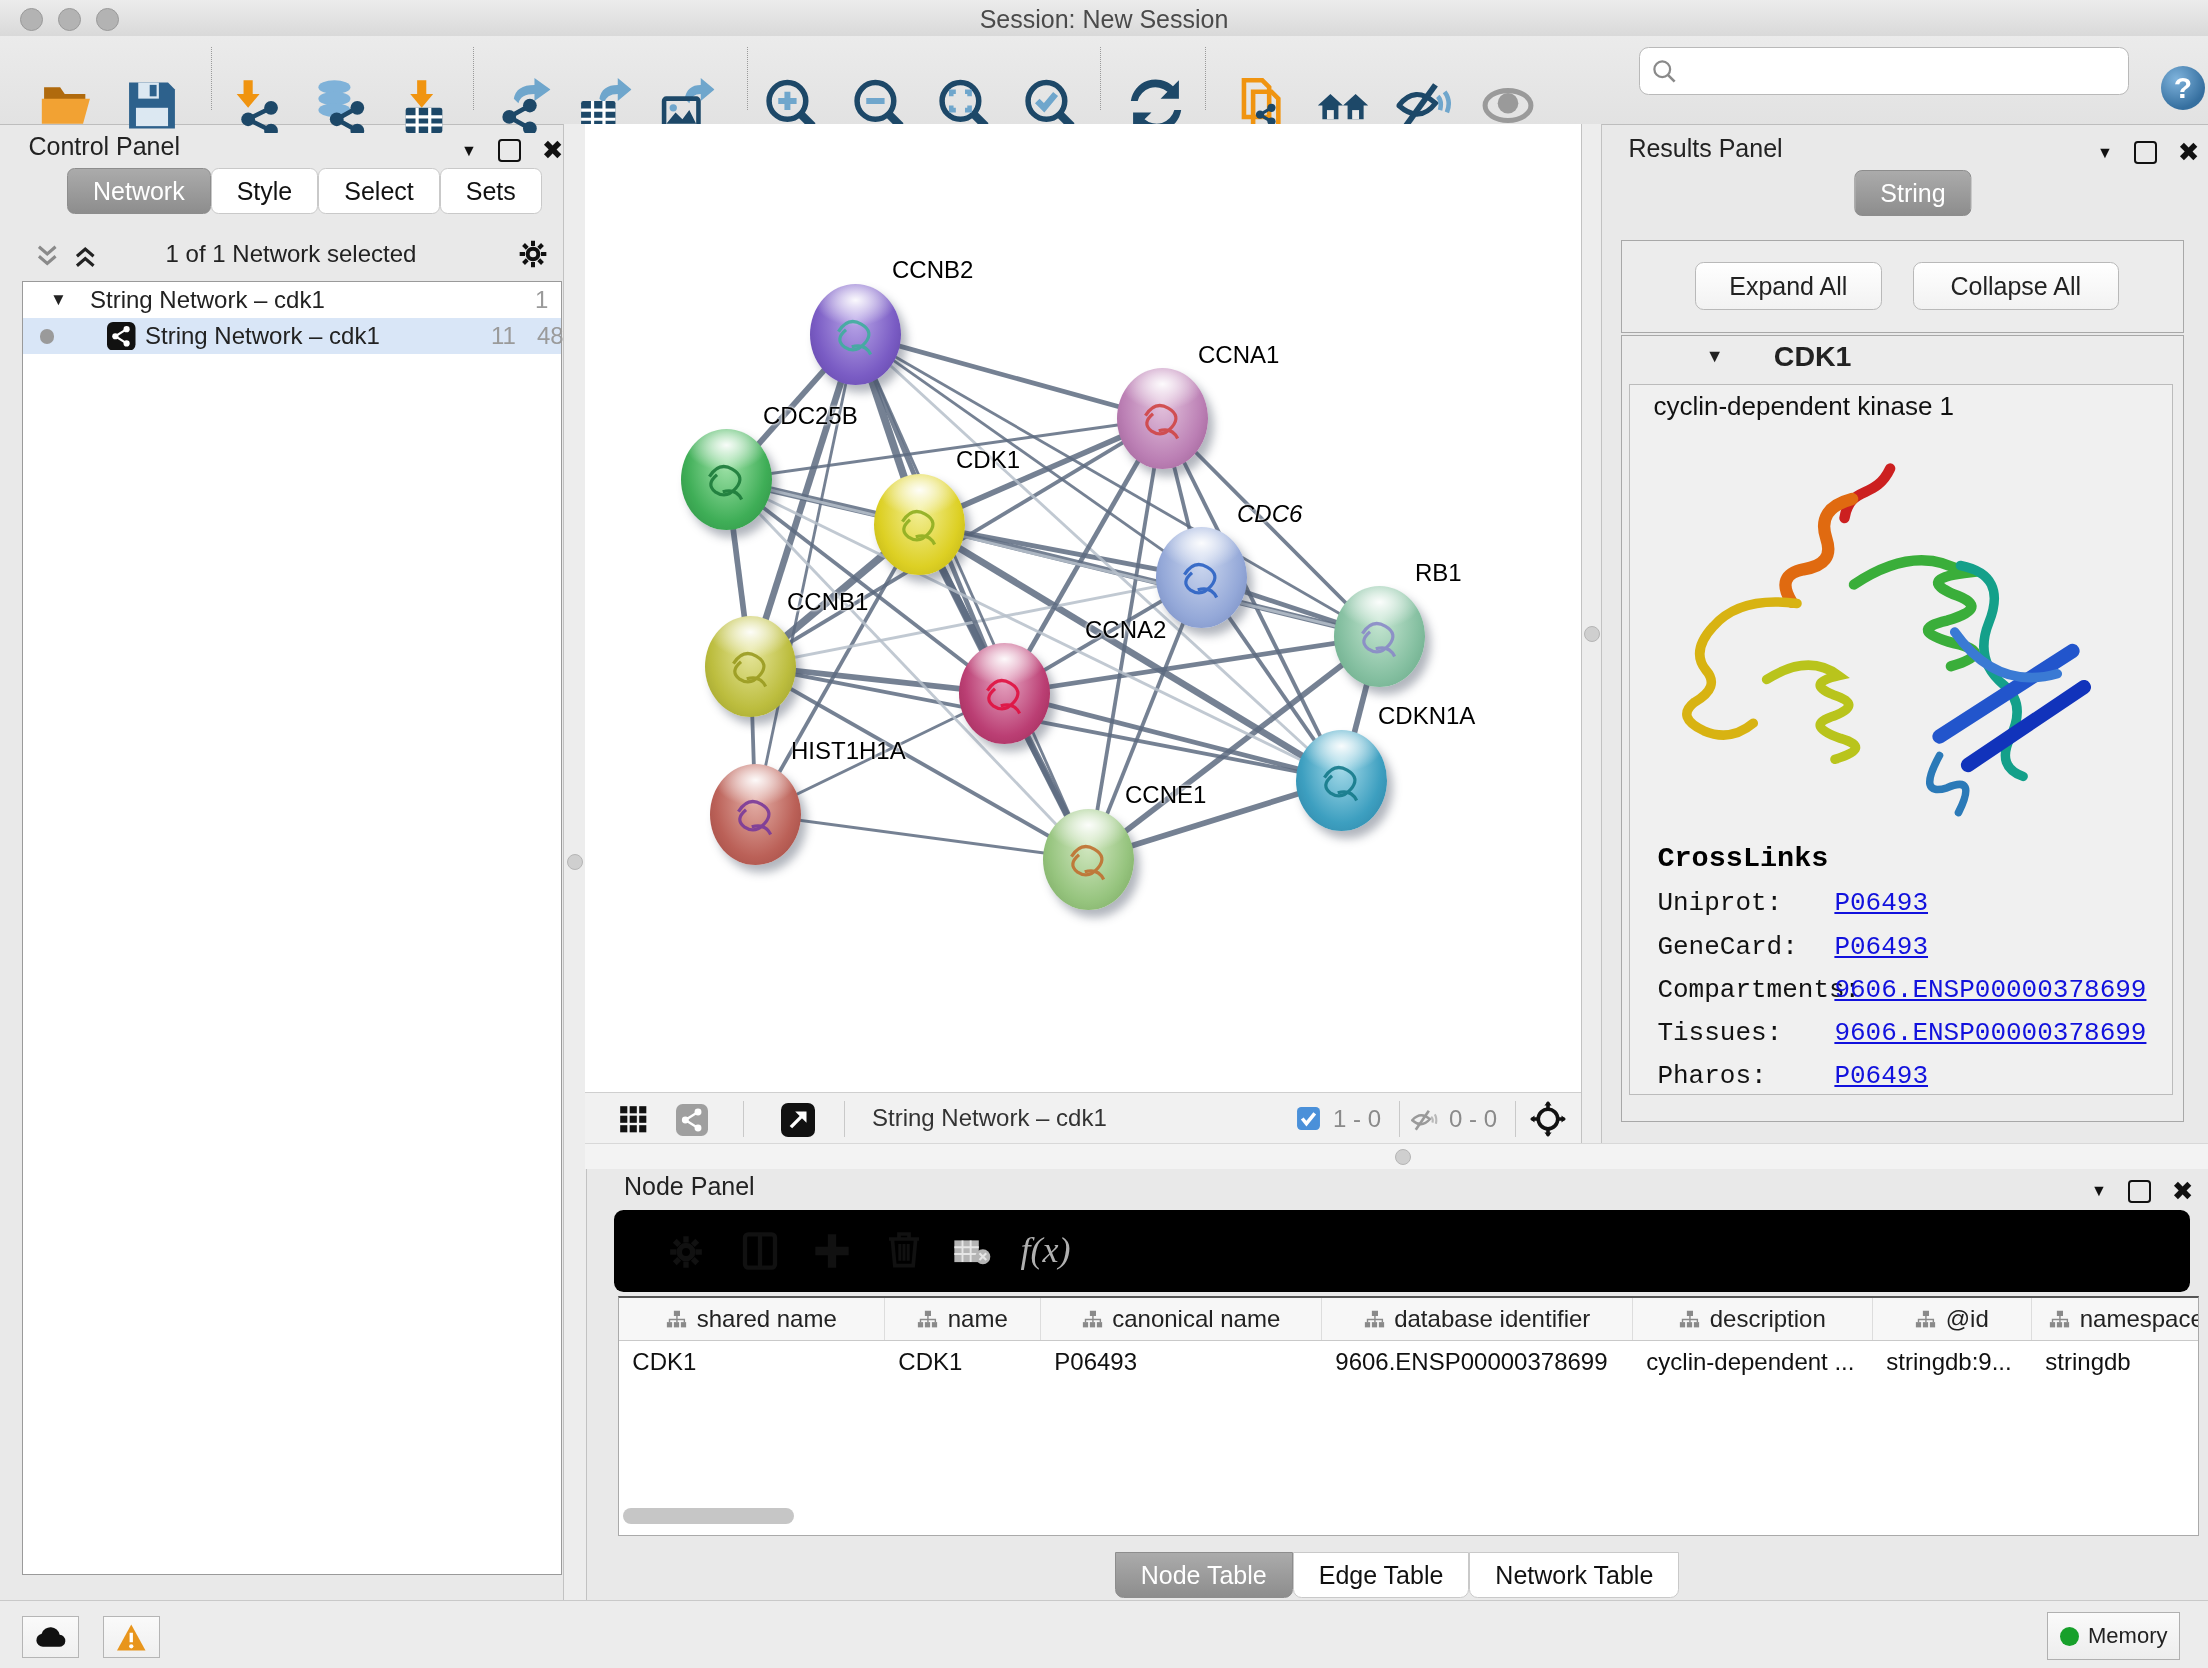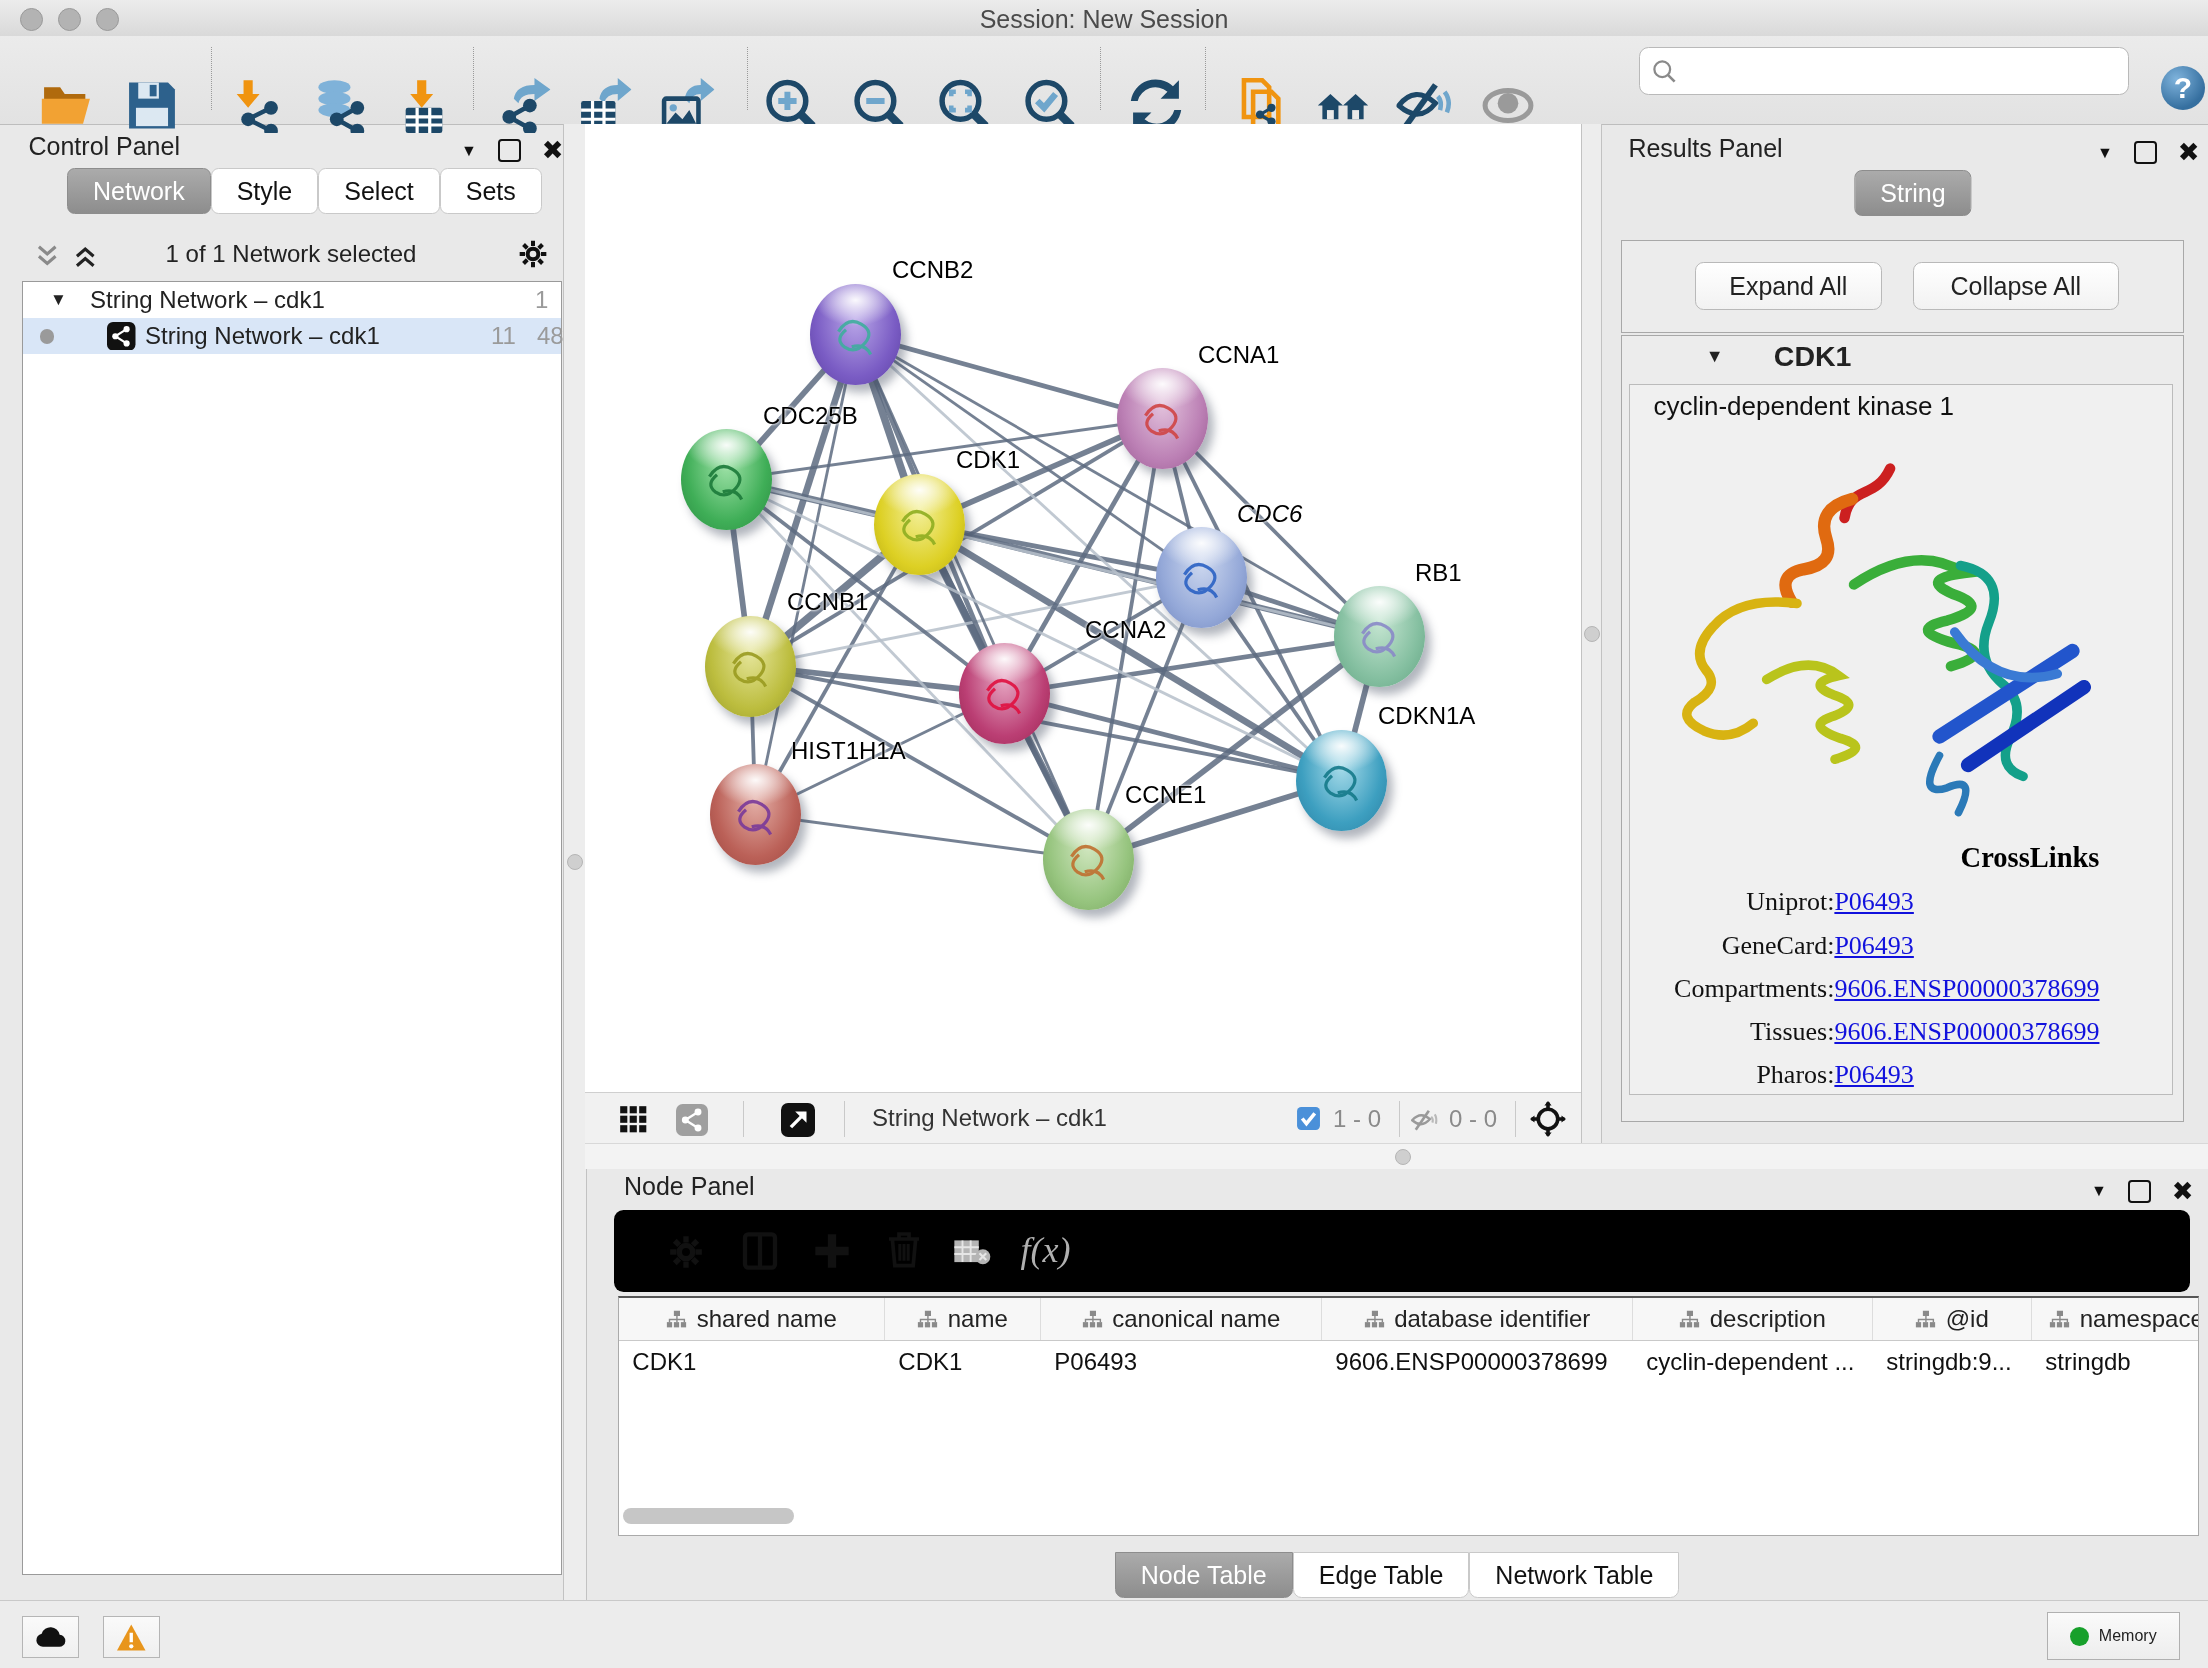--- a/index.html
+++ b/index.html
@@ -70,21 +70,21 @@
   #results-panel{left:1617px;top:124px;width:592px;height:1020px;}
   #rp-tab{position:absolute;left:50%;top:46px;transform:translateX(-50%);}
   #rp-boxA{position:absolute;left:3.8px;top:116px;width:561px;height:91px;background:#ececec;border:1.9px solid #a8a8a8;}
   .rp-btn{position:absolute;top:21px;height:46px;background:linear-gradient(#ffffff,#f2f2f2);
           border:1px solid #b9b9b9;border-radius:8.6px;font-size:25px;text-align:center;line-height:46px;}
   #rp-boxB{position:absolute;left:3.8px;top:211px;width:561px;height:785px;background:#ececec;border:1.9px solid #a8a8a8;}
   #rp-cdk-header{position:absolute;left:0;top:0;width:100%;height:46px;}
   #rp-inner{position:absolute;left:7.6px;top:48px;width:542px;height:709px;background:#f0f0f0;border:1px solid #bbb;}
   #rp-desc{position:absolute;left:23px;top:5.7px;font-size:26px;color:#111;}
   #protein-svg{position:absolute;left:24px;top:57px;}
-  #crosslinks{position:absolute;left:27px;top:457px;font-family:Liberation Serif, serif;text-align:right;}
+  #crosslinks{position:absolute;left:27px;top:457px;font-family:Liberation Mono, monospace;}
   #cl-title{font-size:28.5px;font-weight:bold;color:#000;}
   .cl-row{display:flex;margin-top:13.3px;font-size:26px;}
   .cl-label{width:177px;color:#111;}
   .cl-link{color:#1111dd;text-decoration:underline;}
 
   
   #hsplit{left:585px;top:1143px;width:1624px;height:25px;background:#f3f3f3;border-top:1px solid #d8d8d8;}
 
   
   #table-panel{left:585px;top:1168px;width:1624px;height:432px;}
@@ -99,21 +99,21 @@
       white-space:nowrap;overflow:hidden;}
   #tp-scroll-thumb{position:absolute;left:38px;top:340px;width:171px;height:16px;border-radius:8.6px;background:#c6c6c6;}
   #tp-tabs{position:absolute;left:0;top:384px;width:100%;display:flex;justify-content:center;}
   #tp-tabs .tab{border-radius:0 0 8.6px 8.6px;}
 
   
   #statusbar{left:0;top:1600px;width:2208px;height:68px;background:#ececec;border-top:1px solid #c9c9c9;}
   .sb-btn{position:absolute;top:15px;width:55px;height:40px;background:linear-gradient(#fafafa,#efefef);
           border:1.9px solid #b5b5b5;display:flex;align-items:center;justify-content:center;}
   #memory-btn{position:absolute;left:2047px;top:11.4px;width:131px;height:46px;background:linear-gradient(#fafafa,#ededed);
-          border:1.9px solid #b0b0b0;display:flex;align-items:center;justify-content:center;gap:9.5px;font-size:16px;}
+          border:1.9px solid #b0b0b0;display:flex;align-items:center;justify-content:center;gap:9.5px;font-size:22px;}
   #memory-dot{width:19px;height:19px;border-radius:50%;background:#17a02b;}
 </style>
 </head>
 <body>
 
 <div id="titlebar" class="abs">
   <span class="tlight" style="left:20px"></span>
   <span class="tlight" style="left:58px"></span>
   <span class="tlight" style="left:96px"></span>
   <div id="win-title">Session: New Session</div>

